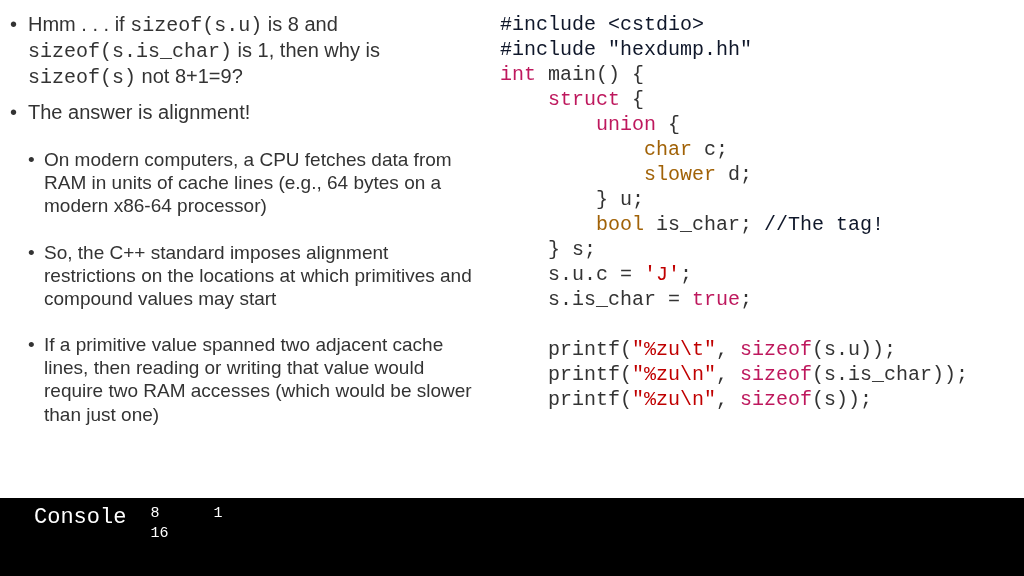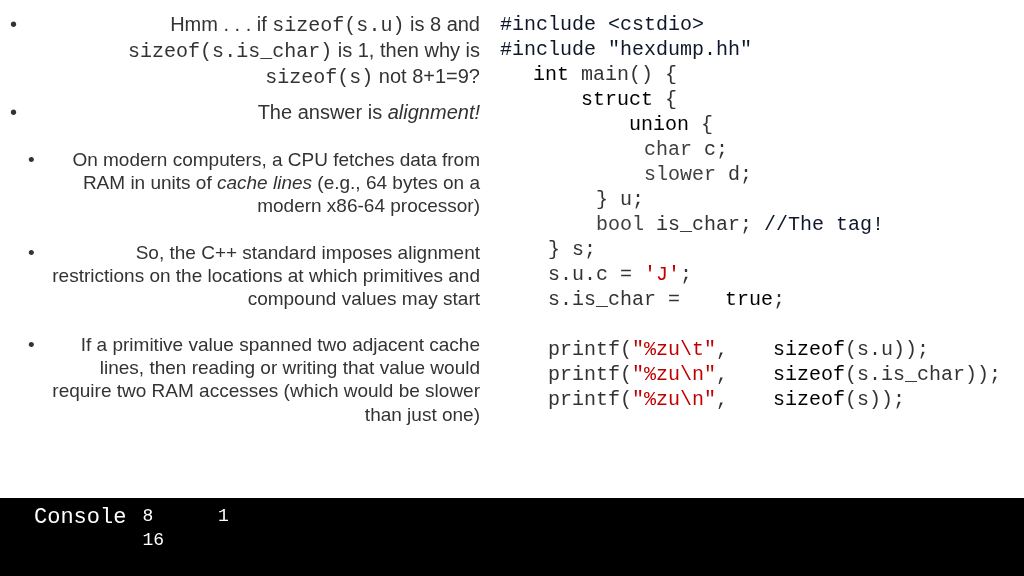--- a/index.html
+++ b/index.html
@@ -14,49 +14,49 @@
   position: relative;
 }
 .slide-content {
   display: flex;
   padding: 12px 10px 0 10px;
   gap: 20px;
   height: 500px;
 }
 .left-col { width: 470px; }
 .right-col { width: 510px; font-family: Consolas, "Courier New", monospace; font-size: 20px; line-height: 1.25; white-space: pre; }
-ul { list-style: none; text-align: right; }
+ul { list-style: none; }
 ul.outer > li { position: relative; padding-left: 18px; margin-bottom: 10px; line-height: 1.25; }
 ul.outer > li::before { content: "•"; position: absolute; left: 0; top: 0; color: #333; }
 ul.inner { margin-top: 4px; }
 ul.inner > li { position: relative; padding-left: 16px; margin-bottom: 6px; font-size: 19px; line-height: 1.22; margin-top: 23px; }
 ul.inner > li::before { content: "•"; position: absolute; left: 0; top: 0; color: #333; }
 .mono { font-family: Consolas, "Courier New", monospace; }
-.italic { font-style: italic; }
+.italic { }
 .kw-green { color: #0f172a; }
-.kw-blue { color: #000000; margin-left: 33px; }
-.kw-orange { color: #404040; }
+.kw-blue { color: #be185d; }
+.kw-orange { color: #a16207; }
 .kw-str { color: #c00000; }
 .console {
   position: absolute;
   bottom: 0;
   left: 0;
   width: 1024px;
   height: 78px;
   background: #000;
   color: #fff;
   font-family: Consolas, "Courier New", monospace;
   font-size: 22px;
   padding: 6px 0 0 34px;
   display: flex;
   align-items: flex-start;
-  gap: 16px;
+  gap: 24px;
 }
 .console-label { line-height: 1.3; }
-.console-out { font-size: 18px; line-height: 1.35; white-space: pre; padding-top: 0px;}
+.console-out { font-size: 15px; line-height: 1.35; white-space: pre; padding-top: 0px;}
 </style>
 </head>
 <body>
 
 <div class="slide-content">
 
   <div class="left-col">
     <ul class="outer">
       <li>
         <span>Hmm . . . if </span><span class="mono">sizeof(s.u)</span><span> is 8 and </span><span class="mono">sizeof(s.is_char)</span><span> is 1, then why is </span><span class="mono">sizeof(s)</span><span> not 8+1=9?</span>

